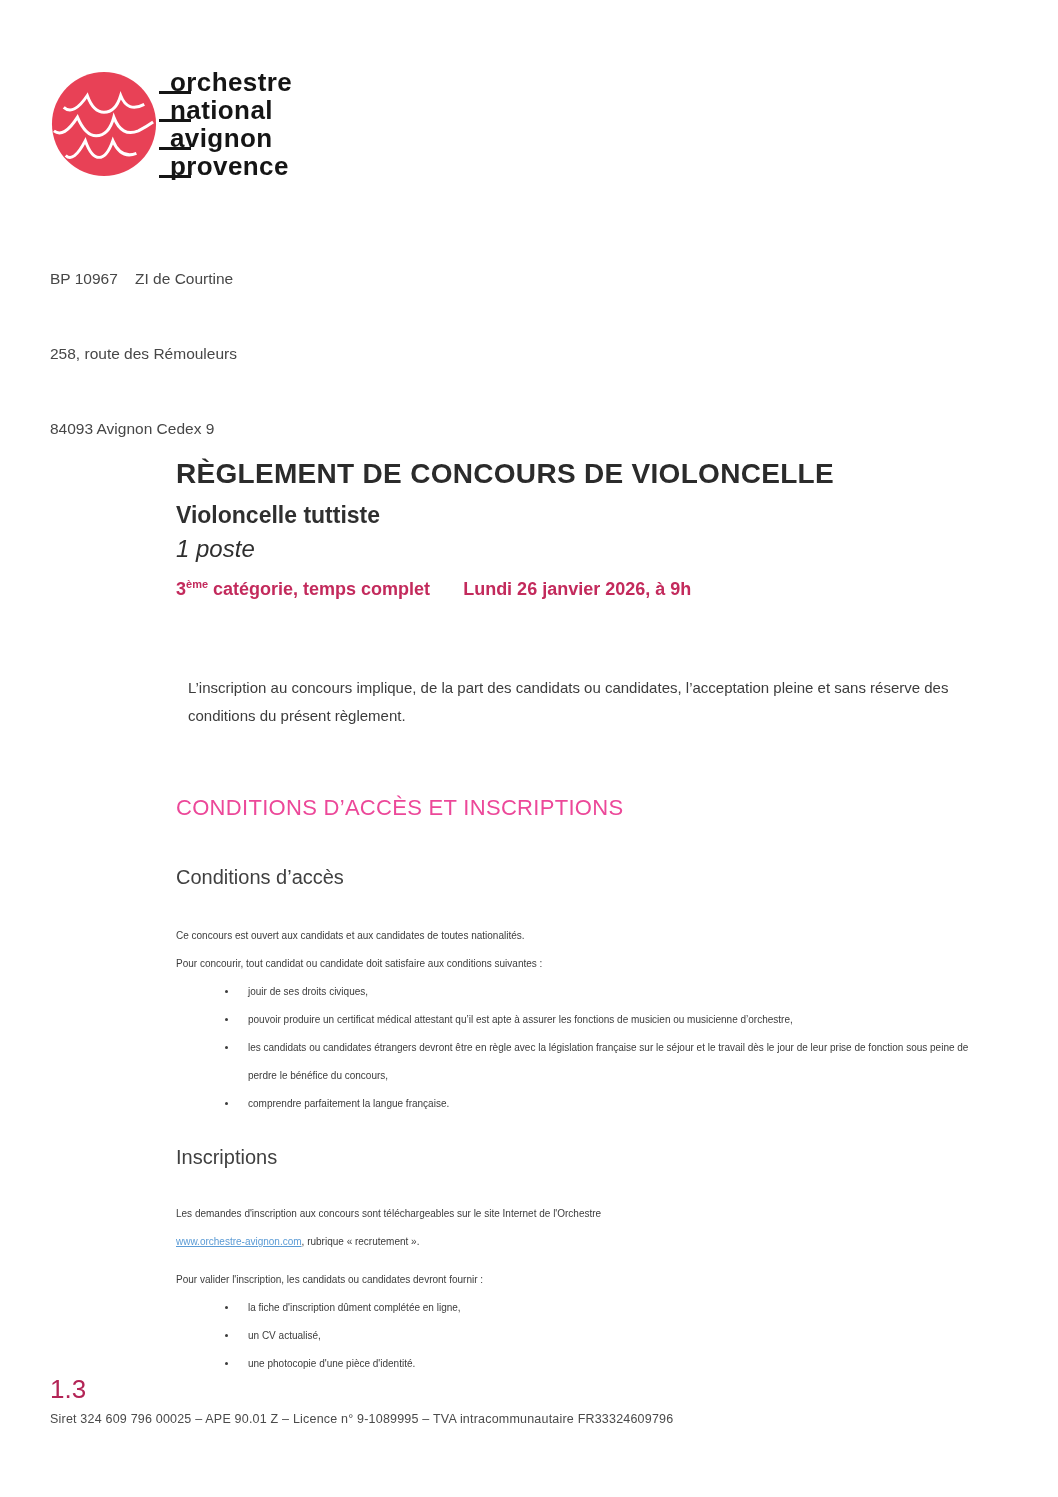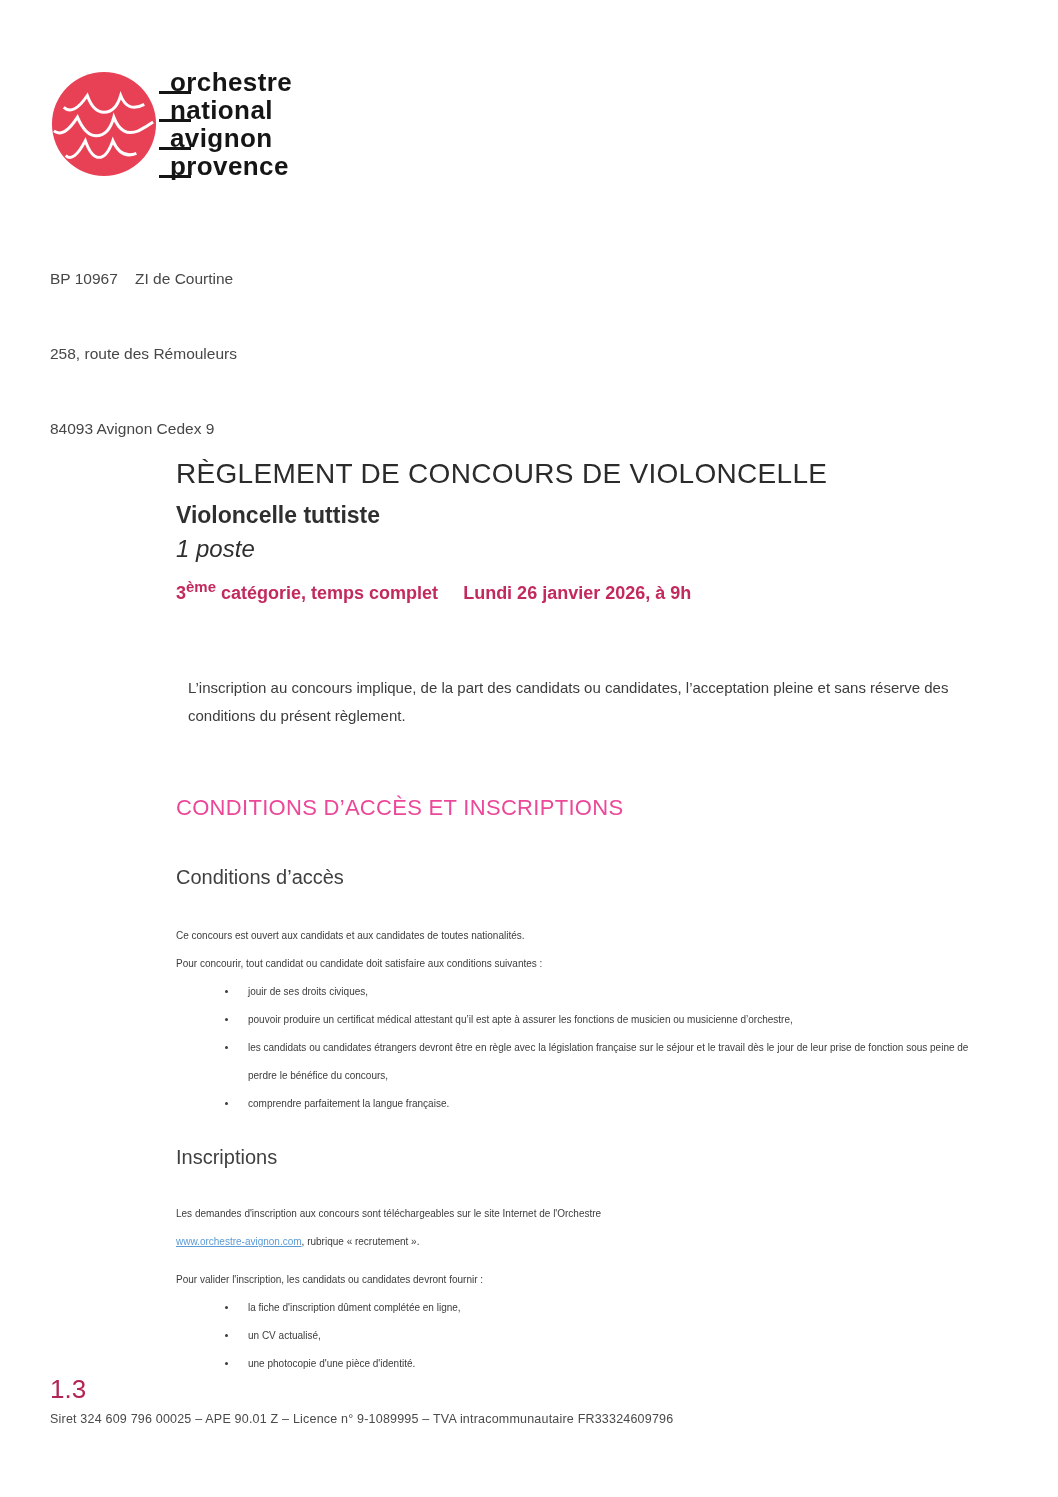--- a/index.html
+++ b/index.html
@@ -18,26 +18,26 @@
   }
   .logo-word::before {
     content:""; position:absolute; left:-11px; bottom:2px;
     width:32px; height:3px; background:#151515;
   }
 
   
   .address { position:absolute; left:50px; top:216px; font-size:15.5px; line-height:25px; color:#474747; white-space:pre; }
 
   
-  .doc-title { position:absolute; left:176px; top:458px; margin:0; font-size:28px; font-weight:400; letter-spacing:0.3px; color:#2b2b2b; }
+  .doc-title { position:absolute; left:176px; top:458px; margin:0; font-size:28px; font-weight:700; letter-spacing:0.3px; color:#2b2b2b; }
   .doc-subtitle { position:absolute; left:176px; top:502px; margin:0; font-size:23px; font-weight:700; color:#2f2f2f; }
   .doc-poste { position:absolute; left:176px; top:535px; font-size:24px; font-style:italic; color:#2f2f2f; }
   .doc-meta { position:absolute; left:176px; top:578px; font-size:18px; font-weight:700; color:#c32a5c; }
-  .doc-meta sup { font-size:15px; }
-  .doc-meta .date { margin-left:20px;text-align:center; }
+  .doc-meta sup { font-size:11px; }
+  .doc-meta .date { margin-left:28px;text-align:center; }
 
   .intro { position:absolute; left:176px; top:662px; width:790px; margin:12px; font-size:15px; line-height:28px; color:#3c3c3c; }
 
   .section-heading { position:absolute; left:176px; top:795px; margin:0; font-size:22px; font-weight:400; letter-spacing:0.3px; color:#ec4899; }
   .sub-heading { margin:0; font-size:20px; font-weight:400; color:#404040; }
   .h-access { position:absolute; left:176px; top:866px; }
   .h-insc   { position:absolute; left:176px; top:1146px; }
 
   .body-block { position:absolute; left:176px; width:795px; font-size:10px; line-height:28px; color:#3c3c3c; }
   .bb-access { top:922px; }

